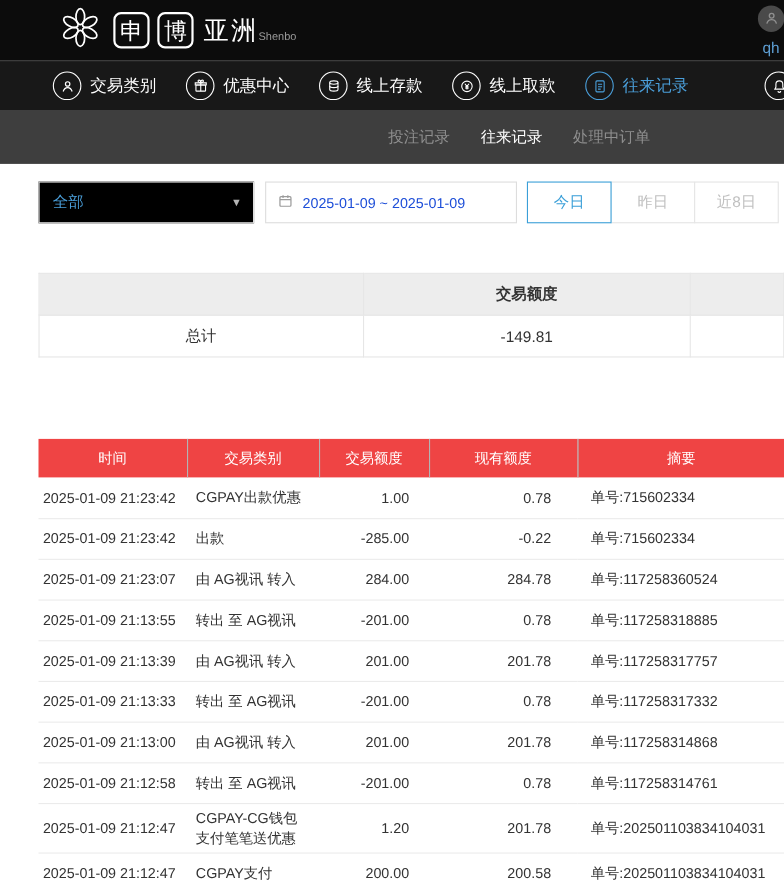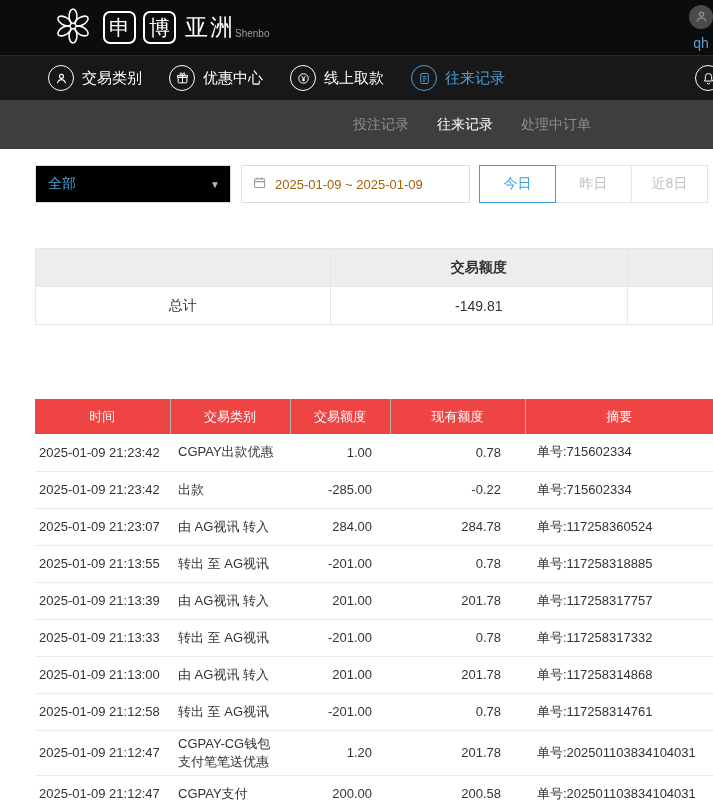--- a/index.html
+++ b/index.html
@@ -36,21 +36,21 @@
     justify-content:flex-end; padding-right:122px; gap:28px; font-size:14px; }
   .tab { color:#8f8f8f; cursor:pointer; }
   .tab.active { color:#fff; }
 
   
   .filters { margin:16px 0 0 35px; display:flex; align-items:stretch; height:38px; }
   .select-box { width:196px; border:1px solid #ddd; display:flex; align-items:center;
     padding:0 12px; color:#4a9ed9; font-size:14px; position:relative; cursor:pointer; background:#000000; }
   .select-arrow { position:absolute; right:10px; color:#b5b5b5; font-size:10px; }
   .date-box { width:229px; border:1px solid #ddd; display:flex; align-items:center; gap:8px;
-    padding:0 10px; color:#a16207; font-size:13px; margin-left:10px; cursor:pointer; background:#fff; }
+    padding:0 10px; color:#1d4ed8; font-size:13px; margin-left:10px; cursor:pointer; background:#fff; }
   .quick { display:flex; margin-left:10px; }
   .qbtn { width:77px; display:flex; align-items:center; justify-content:center; font-size:14px;
     border:1px solid #e4e4e4; color:#c0c0c0; background:#fff; cursor:pointer; margin-left:-1px; }
   .qbtn.active { border:1px solid #3a9fd8; color:#3a9fd8; z-index:1; }
 
   
   .summary { margin:45px 0 0 35px; width:678px; border-collapse:collapse; font-size:14px; color:#333; }
   .summary th { background:#ededed; height:38px; font-weight:bold; border:1px solid #e6e6e6; }
   .summary td { height:38px; text-align:center; border:1px solid #e6e6e6; }
 
@@ -128,20 +128,30 @@
           <path d="M4 7h16v3H4z"></path>
           <path d="M12 7v12"></path>
         <path d="M12 7c-4 0-5-4-2.5-4S12 7 12 7zM12 7c4 0 5-4 2.5-4S12 7 12 7z"></path>
       </svg>
     </span>
     <span>优惠中心</span>
   </div>
   <div class="nav-item">
     <span class="circle-icon">
       <svg width="15" height="15" viewBox="0 0 24 24" fill="none" stroke="currentColor" stroke-width="1.6">
+        <ellipse cx="12" cy="6.5" rx="6" ry="2.4"></ellipse>
+        <path d="M6 6.5v5c0 1.3 2.7 2.4 6 2.4s6-1.1 6-2.4v-5"></path>
+        <path d="M6 11.5v5c0 1.3 2.7 2.4 6 2.4s6-1.1 6-2.4v-5"></path>
+      </svg>
+    </span>
+    <span>线上存款</span>
+  </div>
+  <div class="nav-item">
+    <span class="circle-icon">
+      <svg width="15" height="15" viewBox="0 0 24 24" fill="none" stroke="currentColor" stroke-width="1.6">
         <circle cx="12" cy="12" r="7.6"></circle>
           <path d="M9 8.2l3 3.8 3-3.8M12 12v4.5M9.6 12.8h4.8M9.6 14.8h4.8"></path>
       </svg>
     </span>
     <span>线上取款</span>
   </div>
   <div class="nav-item active">
     <span class="circle-icon">
       <svg width="15" height="15" viewBox="0 0 24 24" fill="none" stroke="currentColor" stroke-width="1.6">
         <rect x="6" y="4" width="12" height="16" rx="1.5"></rect>

